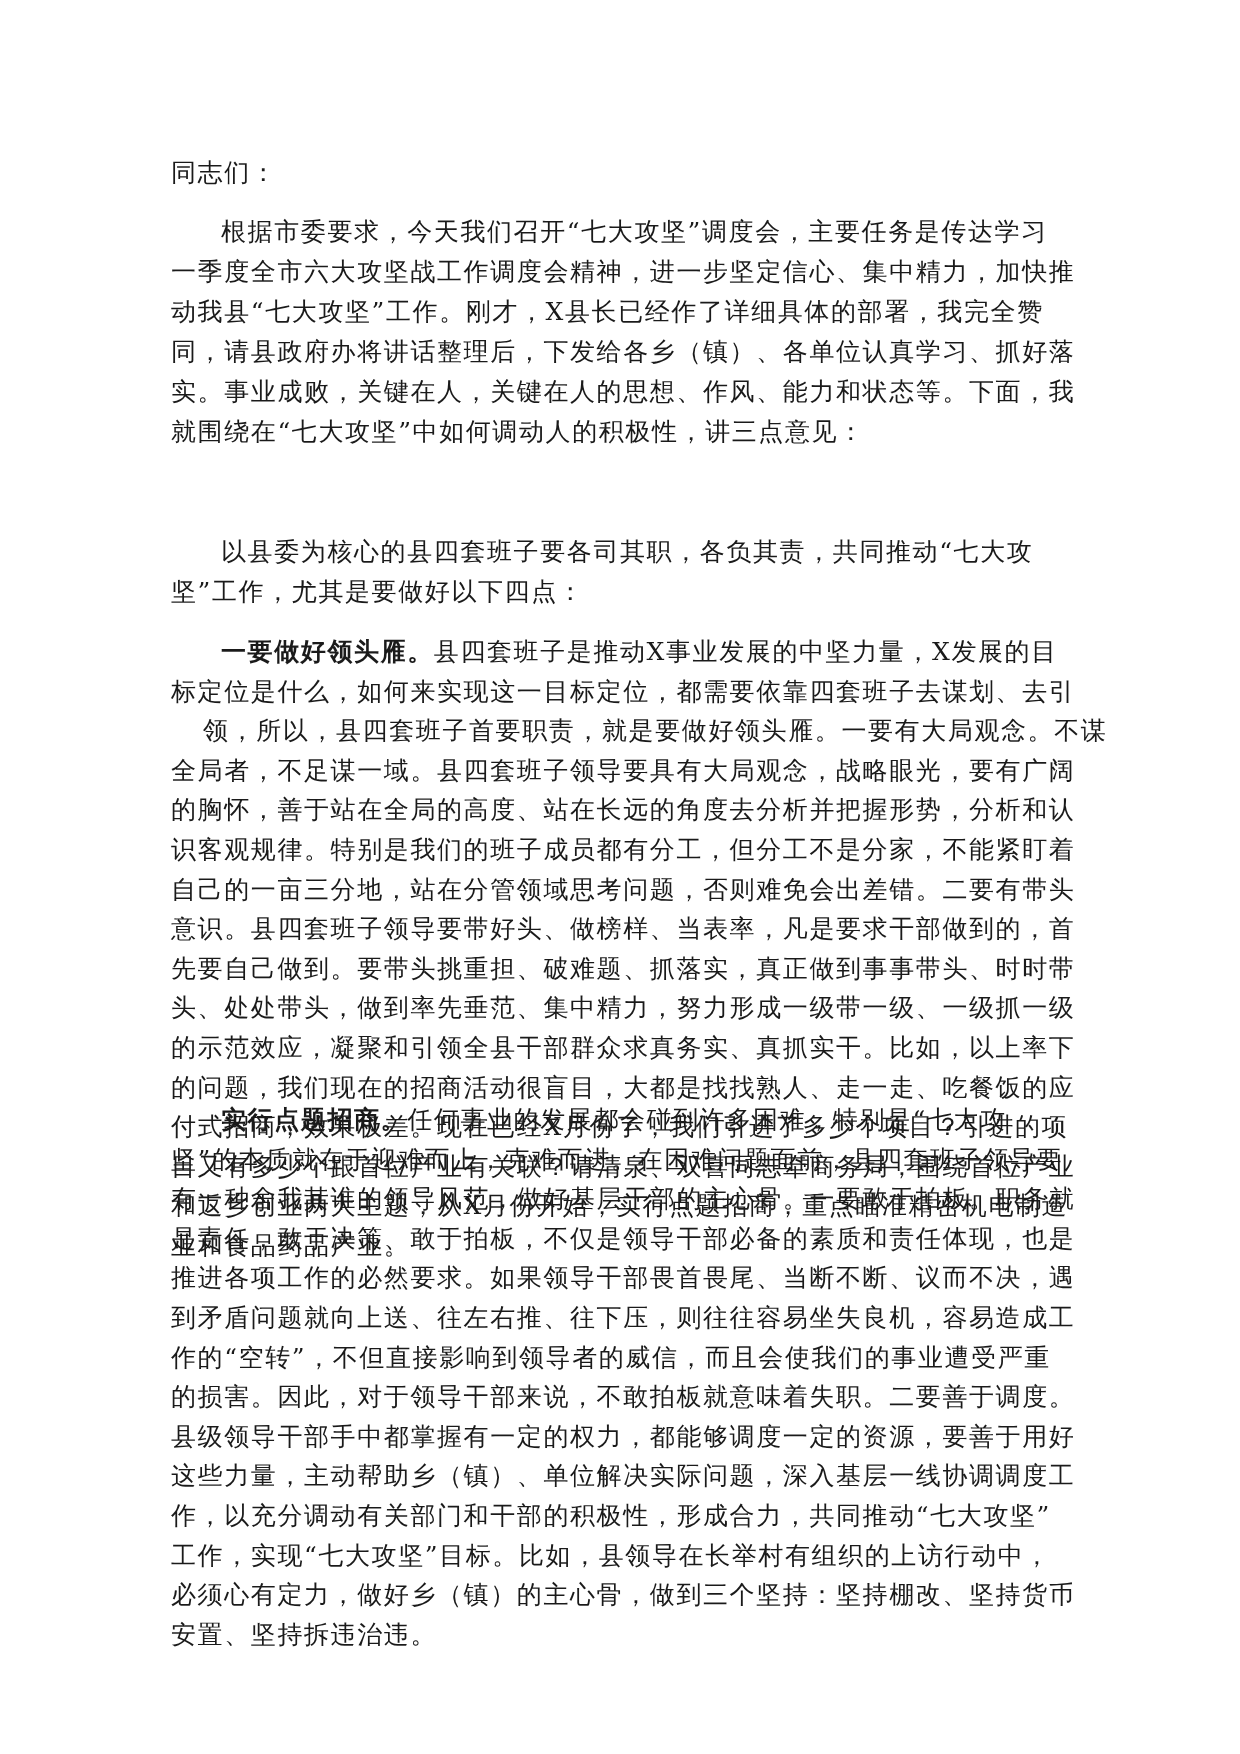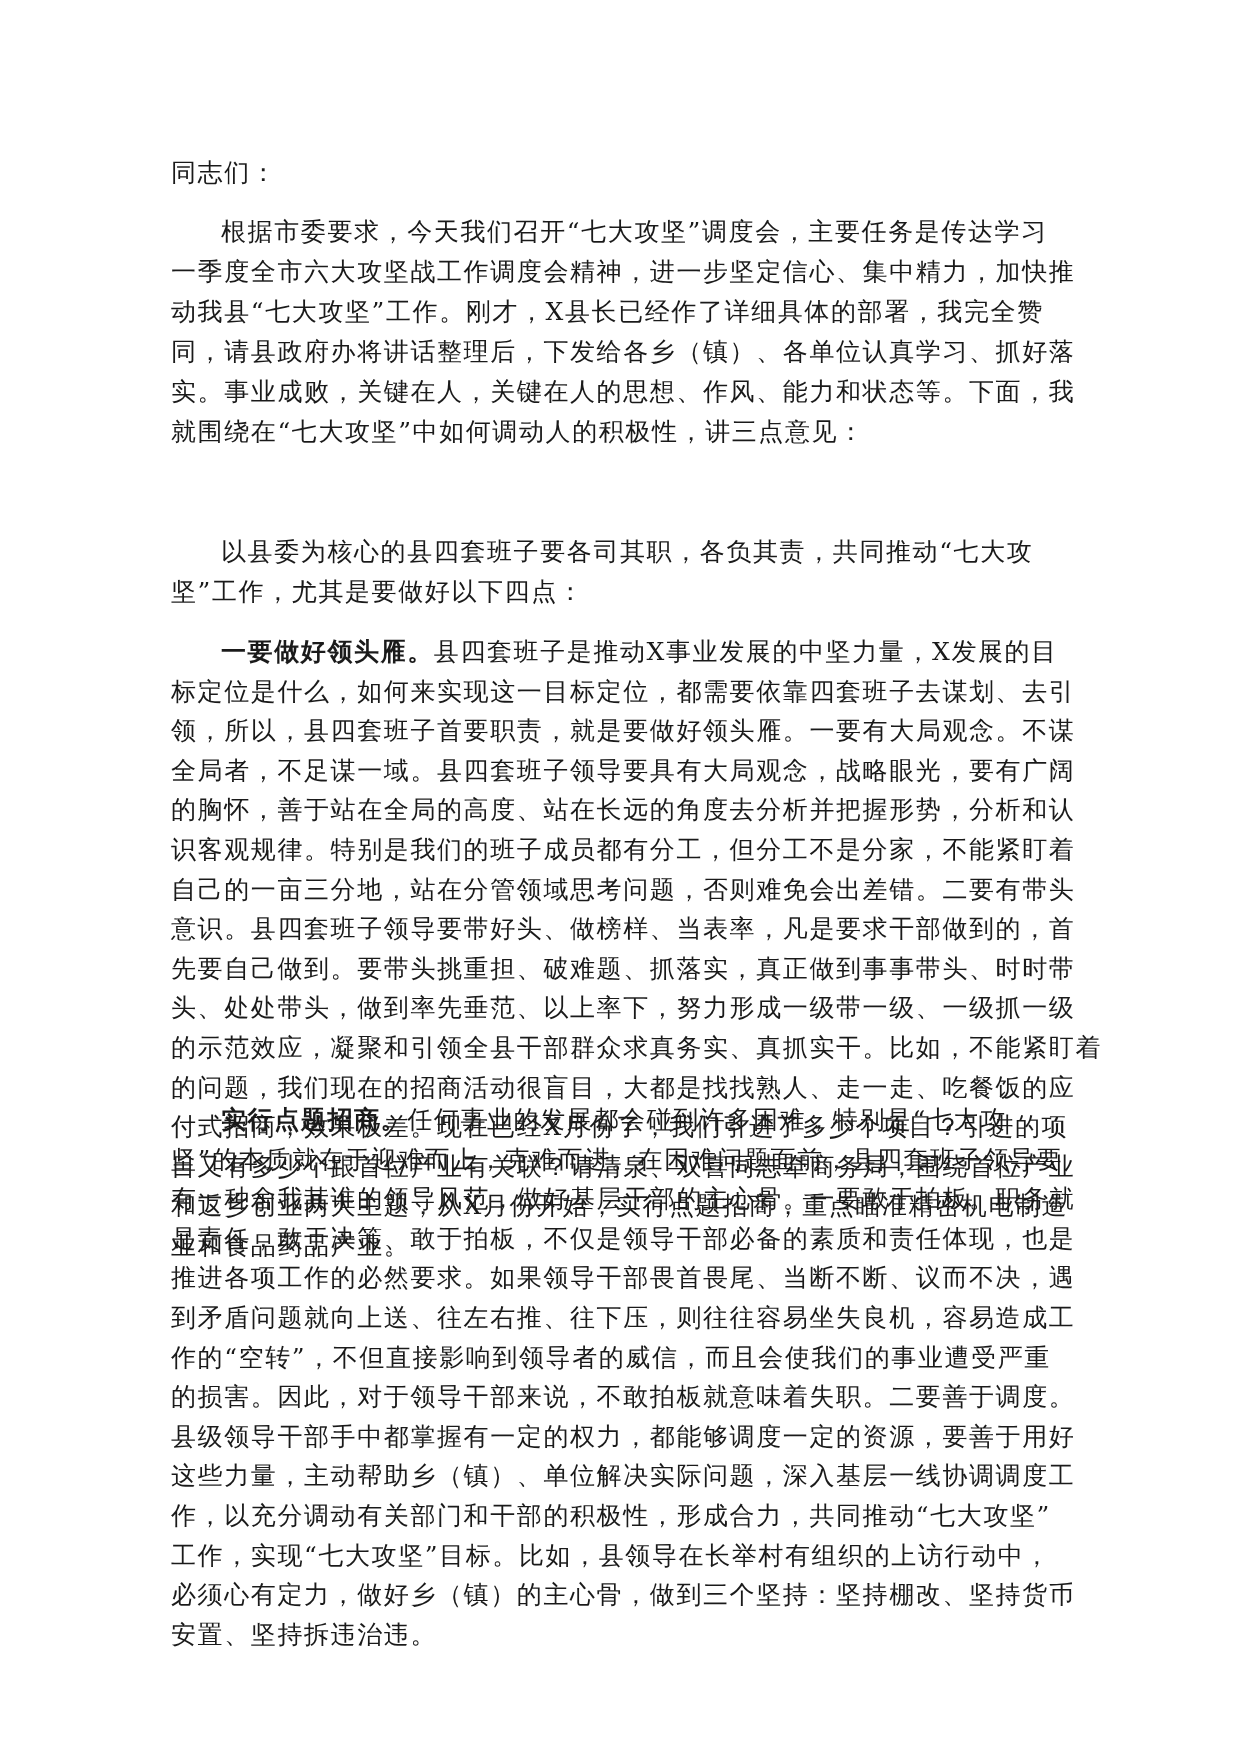--- a/index.html
+++ b/index.html
@@ -56,29 +56,29 @@
   <div>
     <div class="line indent" style="top:537px;">以县委为核心的县四套班子要各司其职，各负其责，共同推动“七大攻</div>
     <div class="line" style="top:577px;">坚”工作，尤其是要做好以下四点：</div>
   </div>
 
   <div>
     <div class="line indent" style="top:637px;">
       <span class="lead">一要做好领头雁。</span><span>县四套班子是推动X事业发展的中坚力量，X发展的目</span>
     </div>
     <div class="line" style="top:677px;">标定位是什么，如何来实现这一目标定位，都需要依靠四套班子去谋划、去引</div>
-    <div class="line" style="top: 716px;">领，所以，县四套班子首要职责，就是要做好领头雁。一要有大局观念。不谋</div>
+    <div class="line" style="top: 716px; margin-left: 32px;">领，所以，县四套班子首要职责，就是要做好领头雁。一要有大局观念。不谋</div>
     <div class="line" style="top: 756px;">全局者，不足谋一域。县四套班子领导要具有大局观念，战略眼光，要有广阔</div>
     <div class="line" style="top: 795px;">的胸怀，善于站在全局的高度、站在长远的角度去分析并把握形势，分析和认</div>
     <div class="line" style="top: 835px;">识客观规律。特别是我们的班子成员都有分工，但分工不是分家，不能紧盯着</div>
     <div class="line" style="top: 875px;">自己的一亩三分地，站在分管领域思考问题，否则难免会出差错。二要有带头</div>
     <div class="line" style="top: 914px;">意识。县四套班子领导要带好头、做榜样、当表率，凡是要求干部做到的，首</div>
     <div class="line" style="top: 954px;">先要自己做到。要带头挑重担、破难题、抓落实，真正做到事事带头、时时带</div>
-    <div class="line" style="top: 993px;">头、处处带头，做到率先垂范、以上率下，努力形成一级带一级、一级抓一级</div>
-    <div class="line" style="top: 1033px;">的示范效应，凝聚和引领全县干部群众求真务实、真抓实干。比如，不能紧盯着</div>
+    <div class="line" style="top: 993px;">头、处处带头，做到率先垂范、集中精力，努力形成一级带一级、一级抓一级</div>
+    <div class="line" style="top: 1033px;">的示范效应，凝聚和引领全县干部群众求真务实、真抓实干。比如，以上率下</div>
     <div class="line" style="top: 1073px;">的问题，我们现在的招商活动很盲目，大都是找找熟人、走一走、吃餐饭的应</div>
     <div class="line" style="top: 1112px;">付式招商，效果极差。现在已经X月份了，我们引进了多少个项目？引进的项</div>
     <div class="line" style="top: 1152px;">目又有多少个跟首位产业有关联？请清泉、双喜同志牵商务局，围绕首位产业</div>
     <div class="line" style="top: 1191px;">和返乡创业两大主题，从X月份开始，实行点题招商，重点瞄准精密机电制造</div>
     <div class="line" style="top: 1231px;">业和食品药品产业。</div>
   </div>
 
   <div>
     <div class="line indent" style="top: 1105px;">
       <span class="lead">实行点题招商。</span><span>任何事业的发展都会碰到许多困难，特别是“七大攻</span>

